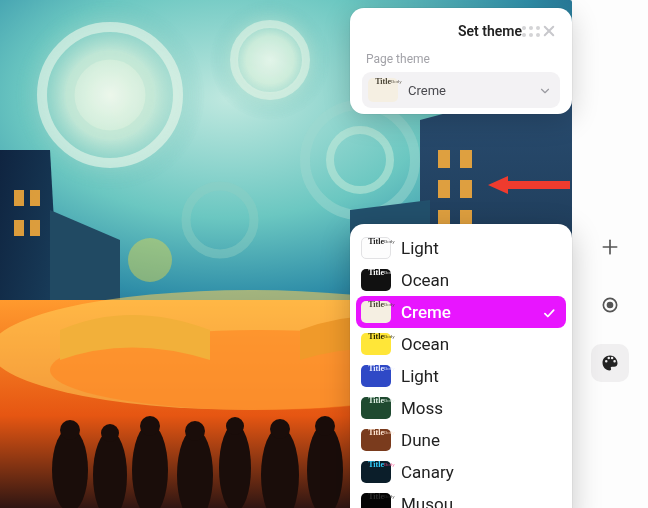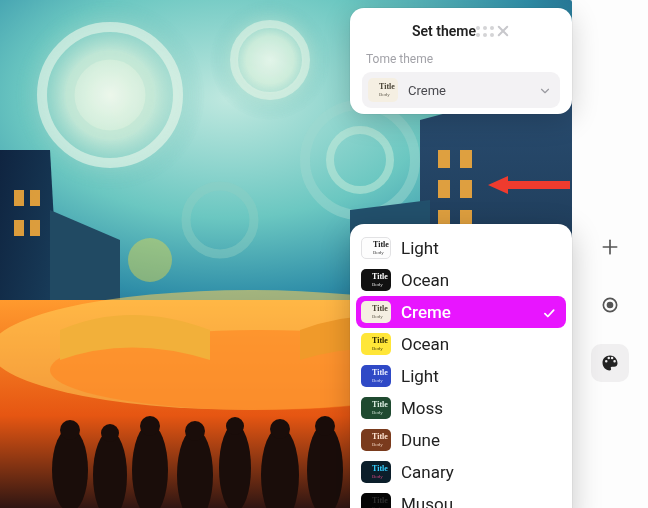--- a/index.html
+++ b/index.html
@@ -53,21 +53,21 @@
     position: absolute;
     left: 350px; top: 8px;
     width: 222px;
     background: #fff;
     border-radius: 14px;
     box-shadow: 0 6px 28px rgba(0,0,0,.18), 0 0 0 1px rgba(0,0,0,.04);
     padding: 12px 10px 6px 10px;
     box-sizing: border-box;
   }
   .panel-head {
-    display:flex; align-items:center; justify-content:center;
+    display:flex; align-items:center; justify-content:flex-end;
     padding: 2px 4px 10px 6px;
   }
   .panel-title { font-size: 14px; font-weight:600; color:#222; }
   .drag-dots {
     display:grid; grid-template-columns:repeat(3,4px); grid-template-rows:repeat(2,4px);
     gap:3px;
   }
   .drag-dots span { width:4px; height:4px; background:#d4d4d6; border-radius:50%; }
   .close-x { width:18px; height:18px; color:#c8c8cc; cursor:pointer; position:relative; }
   .close-x::before, .close-x::after {
@@ -90,21 +90,21 @@
   .section-label { font-size:12px; color:#a2a2a8; padding:2px 6px 6px; }
 
   .theme-select {
     display:flex; align-items:center; gap:10px;
     background:#f3f2f4; border-radius:9px; padding:6px 8px 6px 6px;
     cursor:pointer; position:relative;
     margin: 0 2px;
   }
   .swatch {
     width:30px; height:24px; border-radius:5px;
-    display:flex; flex-direction:column; justify-content:center;
+    display:flex; flex-direction:row; justify-content:center;
     padding-left:11px; box-sizing:border-box;
     font-family: "Times New Roman", serif;
     line-height:1;
   }
   .swatch .t { font-size:8px; font-weight:700; }
   .swatch .b { font-size:5px; margin-top:1px; opacity:.85; }
   .theme-name { font-size:13px; color:#4a4a4f; flex:1; }
   .chev { width:14px; height:14px; color:#9a9aa0; }
   .chev svg{width:100%;height:100%;}
 
@@ -277,21 +277,21 @@
         <span></span>
         <span></span>
         <span></span>
         <span></span>
         <span></span>
       </span>
     <span class="close-x"></span>
   </div>
 
 
-  <div class="section-label">Tome theme</div>
+  <div class="section-label">Page theme</div>
 
   <div class="theme-select">
     <div class="swatch sw-creme">
       <span class="t">Title</span>
       <span class="b">Body</span>
     </div>
     <span class="theme-name">Creme</span>
     <span class="chev">
       <svg viewBox="0 0 24 24" fill="none" stroke="currentColor" stroke-width="2" stroke-linecap="round" stroke-linejoin="round">
           <polyline points="6 9 12 15 18 9"></polyline>

